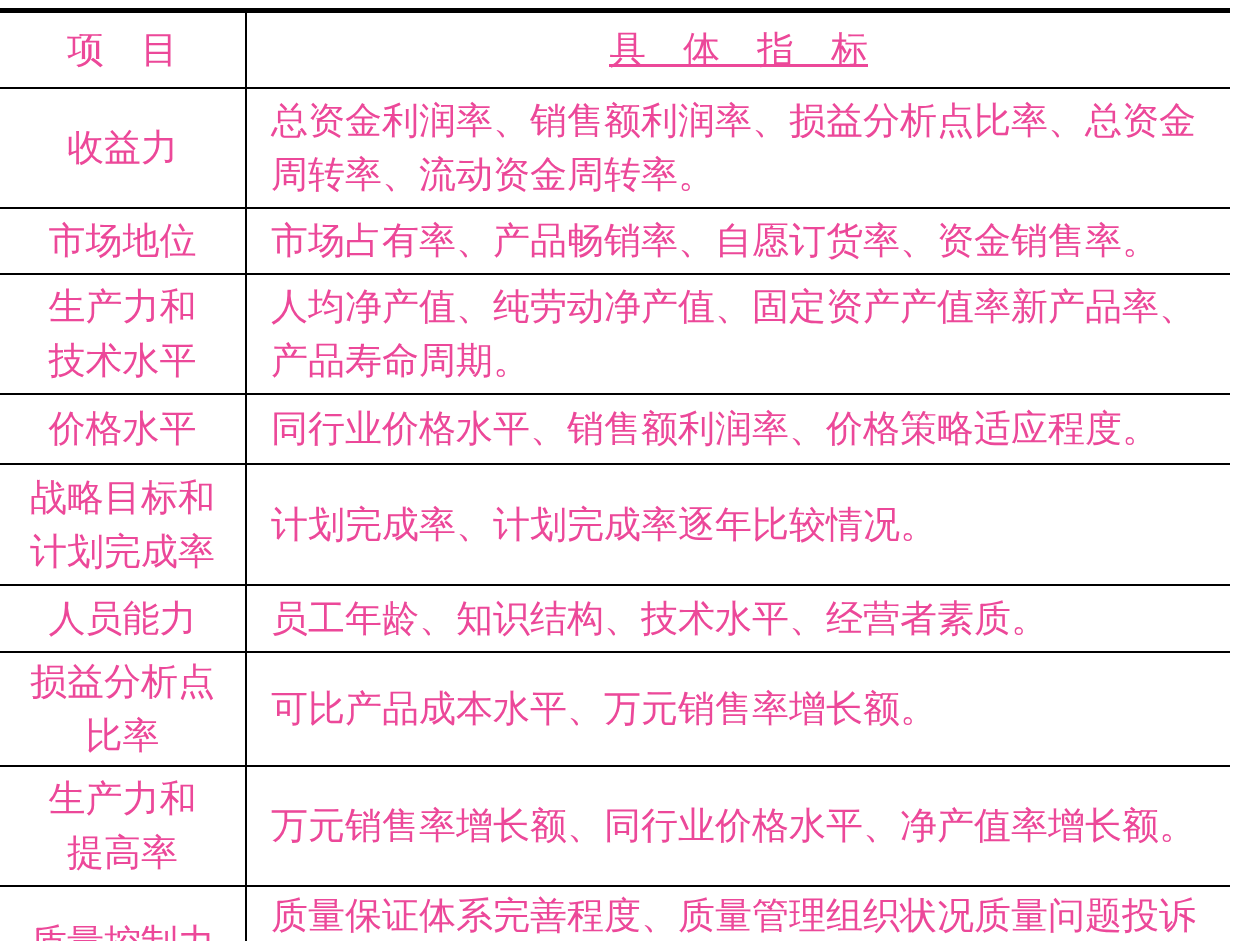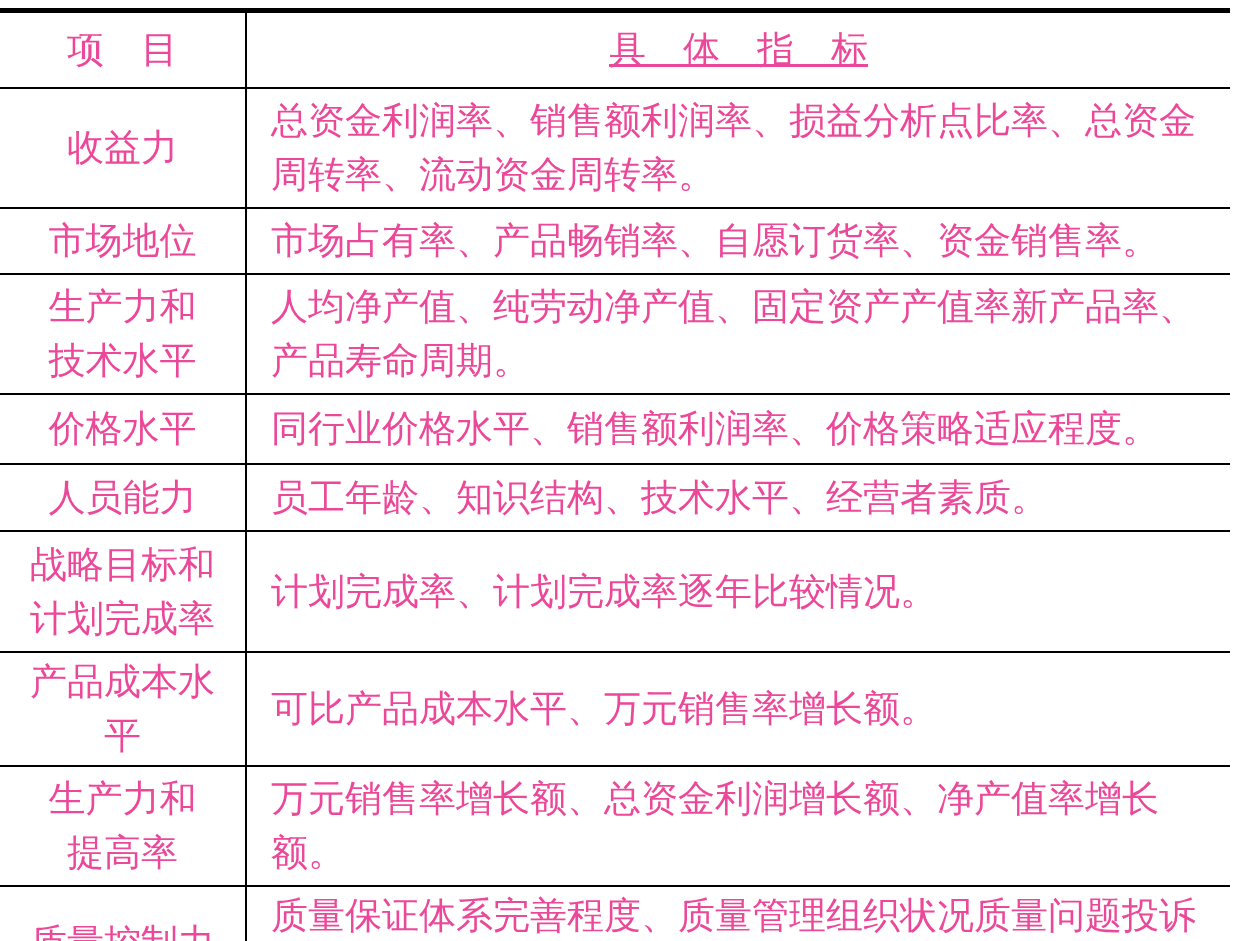--- a/index.html
+++ b/index.html
@@ -85,37 +85,37 @@
       </tr>
       <tr class="sep h-tall">
         <td class="item">生产力和
 技术水平</td>
         <td class="ind">人均净产值、纯劳动净产值、固定资产产值率新产品率、产品寿命周期。</td>
       </tr>
       <tr class="sep h-s64">
         <td class="item">价格水平</td>
         <td class="ind">同行业价格水平、销售额利润率、价格策略适应程度。</td>
       </tr>
-      <tr class="sep h-s61">
-        <td class="item">人员能力</td>
-        <td class="ind">员工年龄、知识结构、技术水平、经营者素质。</td>
-      </tr>
       <tr class="sep h-tall2">
         <td class="item">战略目标和
 计划完成率</td>
         <td class="ind">计划完成率、计划完成率逐年比较情况。</td>
       </tr>
+      <tr class="sep h-s61">
+        <td class="item">人员能力</td>
+        <td class="ind">员工年龄、知识结构、技术水平、经营者素质。</td>
+      </tr>
       <tr class="sep h-s62">
-        <td class="item">产品成本水平</td>
+        <td class="item">损益分析点比率</td>
         <td class="ind">可比产品成本水平、万元销售率增长额。</td>
       </tr>
       <tr class="sep h-tall">
         <td class="item">生产力和
 提高率</td>
-        <td class="ind">万元销售率增长额、总资金利润增长额、净产值率增长额。</td>
+        <td class="ind">万元销售率增长额、同行业价格水平、净产值率增长额。</td>
       </tr>
       <tr class="sep h-s62">
         <td class="item">质量控制力</td>
         <td class="ind">质量保证体系完善程度、质量管理组织状况质量问题投诉率。</td>
       </tr>
 
     </tbody>
   </table>
 </div>
 

